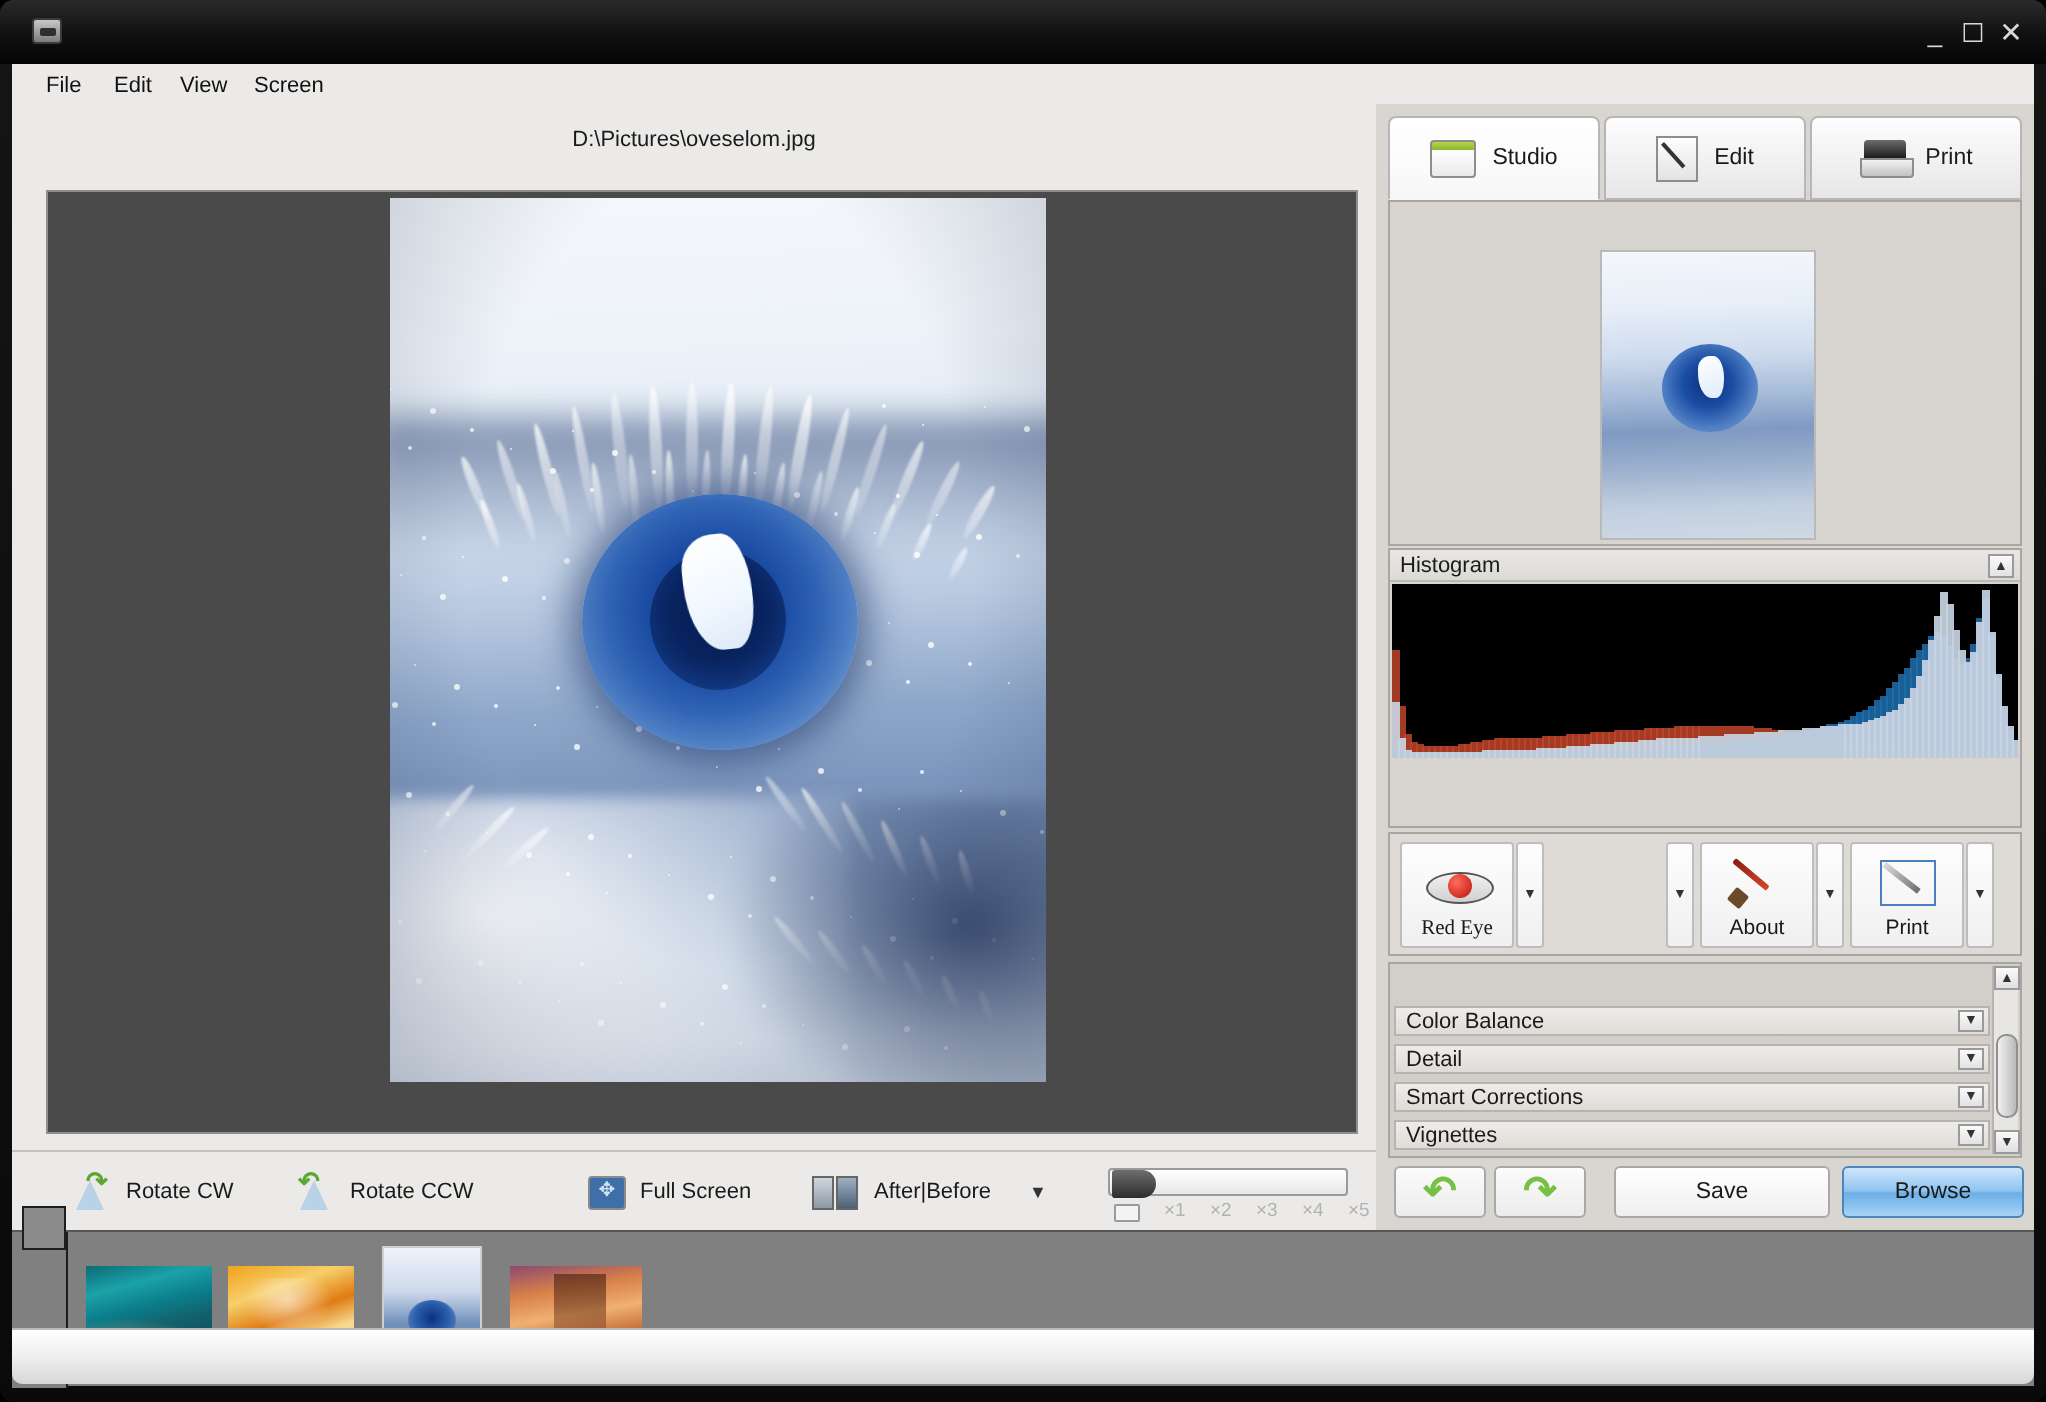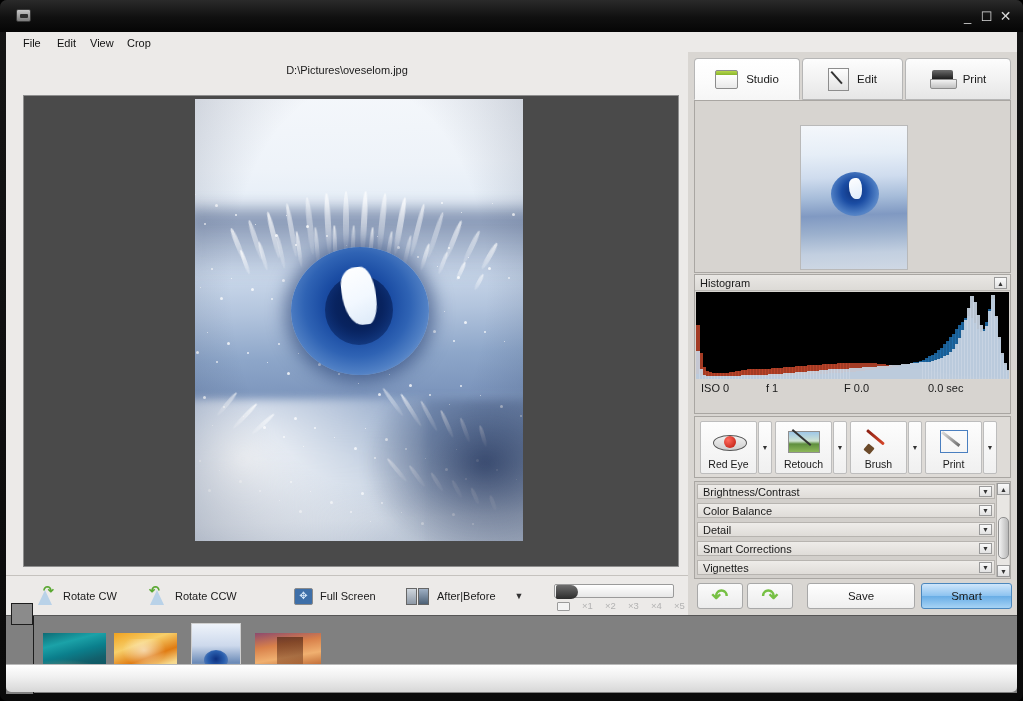--- a/index.html
+++ b/index.html
@@ -336,21 +336,21 @@
     display:flex; flex-direction:column; align-items:center; justify-content:flex-end;
     padding-bottom:3px; color:#1a1a1a; font-size:10.5px;
   }
   .tool-drop {
     position:absolute; top:4px; width:14px; height:53px;
     background: linear-gradient(180deg,#fdfdfd,#f0f0f0);
     border:1px solid #bdbdbd; border-radius:2px;
     display:flex; align-items:center; justify-content:center;
     font-size:7px; color:#333;
   }
-  #tb-redeye{left:5px;} #td-redeye{left:63px;}
+  #tb-redeye{left:5px;font-family:Liberation Serif, serif;} #td-redeye{left:63px;}
   #tb-retouch{left:80px;} #td-retouch{left:138px;}
   #tb-brush{left:155px;} #td-brush{left:213px;}
   #tb-crop{left:230px;} #td-crop{left:288px;}
   .t-ico { width:34px; height:28px; margin-bottom:3px; position:relative; }
 
   .ico-redeye::before{content:"";position:absolute;left:1px;top:8px;width:32px;height:14px;
     border-radius:50%;background:linear-gradient(180deg,#f2f2f2,#cfcfcf);border:1px solid #555;}
   .ico-redeye::after{content:"";position:absolute;left:12px;top:9px;width:12px;height:12px;border-radius:50%;
     background:radial-gradient(circle at 35% 35%,#ff6b5e,#b81408);}
   .ico-retouch::before{content:"";position:absolute;left:1px;top:4px;width:30px;height:20px;
@@ -435,21 +435,21 @@
     <div class="wbtn" id="btn-max">☐</div>
     <div class="wbtn" id="btn-close">✕</div>
   </div>
 
   <div id="client">
 
     <div id="menubar">
       <div class="menu-item" id="menu-file">File</div>
       <div class="menu-item" id="menu-edit">Edit</div>
       <div class="menu-item" id="menu-view">View</div>
-      <div class="menu-item" id="menu-about">Crop</div>
+      <div class="menu-item" id="menu-about">Screen</div>
     </div>
 
     <div id="viewer">
       <div id="filepath">D:\Pictures\oveselom.jpg</div>
 
       <div id="canvas-wrap">
         <div id="photo">
           <div id="brow-shadow"></div>
           <div id="lashes">
               <div class="lash" style="left: 40px; top: 128px; width: 5px; height: 34px; transform: rotate(-22deg); opacity: 0.8;"></div>
@@ -991,59 +991,45 @@
             <div class="bar" style="left: 285.913px; width: 3.80962px; height: 47.85px; background: rgb(200, 212, 226); opacity: 0.92;"></div>
             <div class="bar" style="left: 288.923px; width: 3.80962px; height: 53.07px; background: rgb(200, 212, 226); opacity: 0.92;"></div>
             <div class="bar" style="left: 291.933px; width: 3.80962px; height: 67.86px; background: rgb(200, 212, 226); opacity: 0.92;"></div>
             <div class="bar" style="left: 294.942px; width: 3.80962px; height: 83.52px; background: rgb(200, 212, 226); opacity: 0.92;"></div>
             <div class="bar" style="left: 297.952px; width: 3.80962px; height: 62.64px; background: rgb(200, 212, 226); opacity: 0.92;"></div>
             <div class="bar" style="left: 300.962px; width: 3.80962px; height: 41.76px; background: rgb(200, 212, 226); opacity: 0.92;"></div>
             <div class="bar" style="left: 303.971px; width: 3.80962px; height: 26.1px; background: rgb(200, 212, 226); opacity: 0.92;"></div>
             <div class="bar" style="left: 306.981px; width: 3.80962px; height: 15.66px; background: rgb(200, 212, 226); opacity: 0.92;"></div>
             <div class="bar" style="left: 309.99px; width: 3.80962px; height: 8.7px; background: rgb(200, 212, 226); opacity: 0.92;"></div>
           </div>
-        <div id="hist-info">
-          <span class="hi" id="hi-iso">ISO 0</span>
-          <span class="hi" id="hi-f">f 1</span>
-          <span class="hi" id="hi-F">F 0.0</span>
-          <span class="hi" id="hi-sec">0.0 sec</span>
-        </div>
       </div>
 
       <div id="tools">
         <div class="toolbtn" id="tb-redeye">
           <span class="t-ico ico-redeye"></span>
           <span>Red Eye</span>
         </div>
         <div class="tool-drop" id="td-redeye">▼</div>
 
-        <div class="toolbtn" id="tb-retouch">
-          <span class="t-ico ico-retouch"></span>
-          <span>Retouch</span>
-        </div>
         <div class="tool-drop" id="td-retouch">▼</div>
 
         <div class="toolbtn" id="tb-brush">
           <span class="t-ico ico-brush"></span>
-          <span>Brush</span>
+          <span>About</span>
         </div>
         <div class="tool-drop" id="td-brush">▼</div>
 
         <div class="toolbtn" id="tb-crop">
           <span class="t-ico ico-crop"></span>
           <span>Print</span>
         </div>
         <div class="tool-drop" id="td-crop">▼</div>
       </div>
 
       <div id="accordion">
-        <div class="acc-row" style="top:2px">
-          <span class="acc-label">Brightness/Contrast</span>
-          <span class="acc-caret">▼</span>
-        </div>
         <div class="acc-row" style="top:21px">
           <span class="acc-label">Color Balance</span>
           <span class="acc-caret">▼</span>
         </div>
         <div class="acc-row" style="top:59px">
           <span class="acc-label">Smart Corrections</span>
           <span class="acc-caret">▼</span>
         </div>
         <div class="acc-row" style="top:40px">
           <span class="acc-label">Detail</span>
@@ -1062,21 +1048,21 @@
       </div>
 
       <div id="actionbar">
         <div class="actbtn" id="act-undo">
           <span class="arrow-ico">↶</span>
         </div>
         <div class="actbtn" id="act-redo">
           <span class="arrow-ico">↷</span>
         </div>
         <div class="actbtn" id="act-save">Save</div>
-        <div class="actbtn" id="act-reset">Smart</div>
+        <div class="actbtn" id="act-reset">Browse</div>
       </div>
     </div>
 
     <div id="filmstrip">
       <div id="fs-gutter">
         <div id="fs-gutter-box"></div>
       </div>
       <div class="thumb" id="th0"></div>
       <div class="thumb" id="th1"></div>
       <div class="thumb sel" id="th2"></div>

